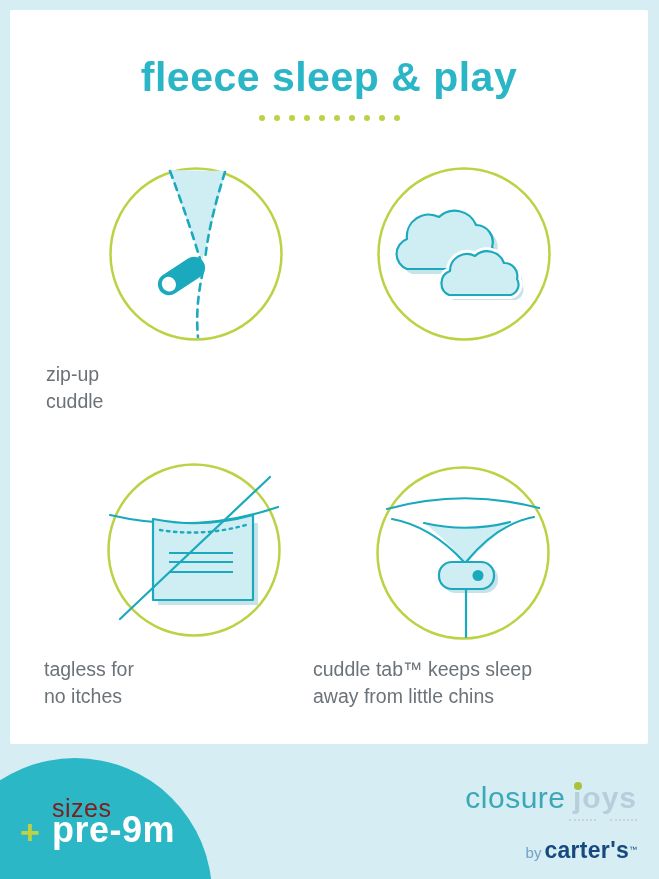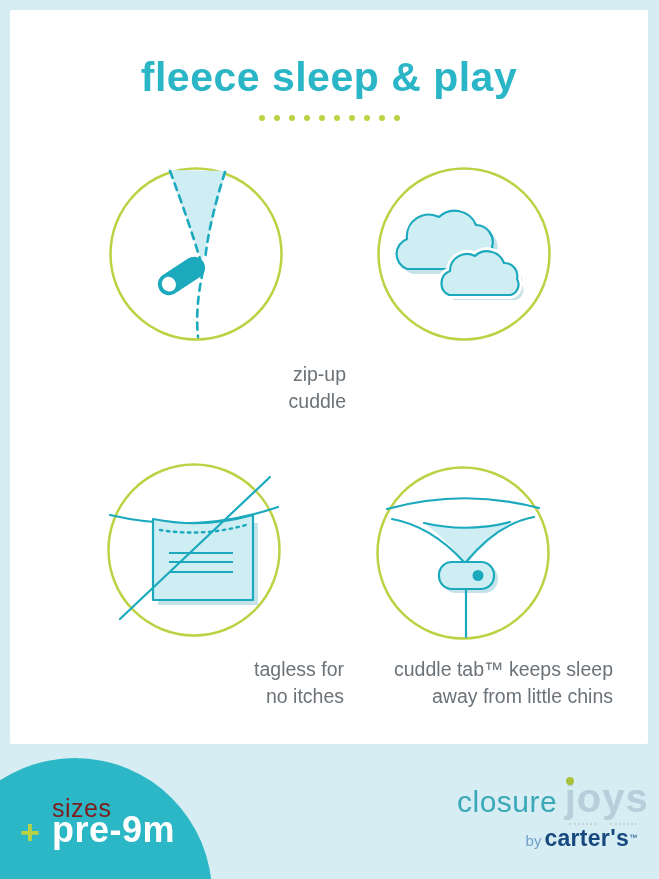--- a/index.html
+++ b/index.html
@@ -53,21 +53,21 @@
     display:inline-block;
   }
   .feature-icon{position:absolute;width:174px;height:174px;}
   .icon-c1{left:99px;top:157px;}
   .icon-c2{left:367px;top:157px;}
   .icon-c3{left:97px;top:453px;}
   .icon-c4{left:366px;top:456px;}
   .feature-label{
     position:absolute;
     width:300px;
-    text-align:right;
+    text-align:left;
     color:var(--text-gray);
     font-size:19.5px;
     line-height:27px;
   }
   .label-1{left:36px;top:351px;}
   .label-2{left:304px;top:351px;}
   .label-3{left:34px;top:646px;}
   .label-4{left:303px;top:646px;}
   .size-badge{
     position:absolute;
@@ -97,35 +97,35 @@
     z-index:4;
   }
   .logo-top{white-space:nowrap;line-height:30px;}
   .logo-simple{
     color:var(--logo-simple);
     font-size:30px;font-weight:400;letter-spacing:0.5px;
   }
   .logo-joys{
     position:relative;
     color:var(--logo-joys);
-    font-size:40px;font-weight:700;letter-spacing:1px;
+    font-size:30px;font-weight:700;letter-spacing:1px;
     margin-left:3px;
   }
   .j-dot{
     position:absolute;
     left:1px;top:1px;
     width:8px;height:8px;border-radius:50%;
     background:#a9c23b;
   }
   .stitch-row{
     display:flex;justify-content:flex-end;gap:14px;
     margin-top:1px;margin-bottom:1px;
   }
   .stitch{border-top:2px dotted var(--stitch);width:27px;height:0;}
-  .logo-bottom{white-space:nowrap;line-height:22px;margin-top:2px;}
+  .logo-bottom{white-space:nowrap;line-height:22px;margin-top:18px;}
   .logo-by{color:var(--logo-by);font-size:15px;margin-right:3px;}
   .logo-carters{color:var(--logo-carters);font-size:23px;font-weight:700;letter-spacing:0.3px;}
   .logo-tm{color:var(--logo-carters);font-size:8px;vertical-align:top;}
   svg .ring{fill:none;stroke:var(--lime);stroke-width:2.5;}
   svg .t-stroke{fill:none;stroke:var(--icon-teal);stroke-width:2.2;stroke-linecap:round;}
   svg .t-dash{fill:none;stroke:var(--icon-teal);stroke-width:2.6;stroke-dasharray:7 6;stroke-linecap:round;}
 </style>
 </head>
 <body>
 

